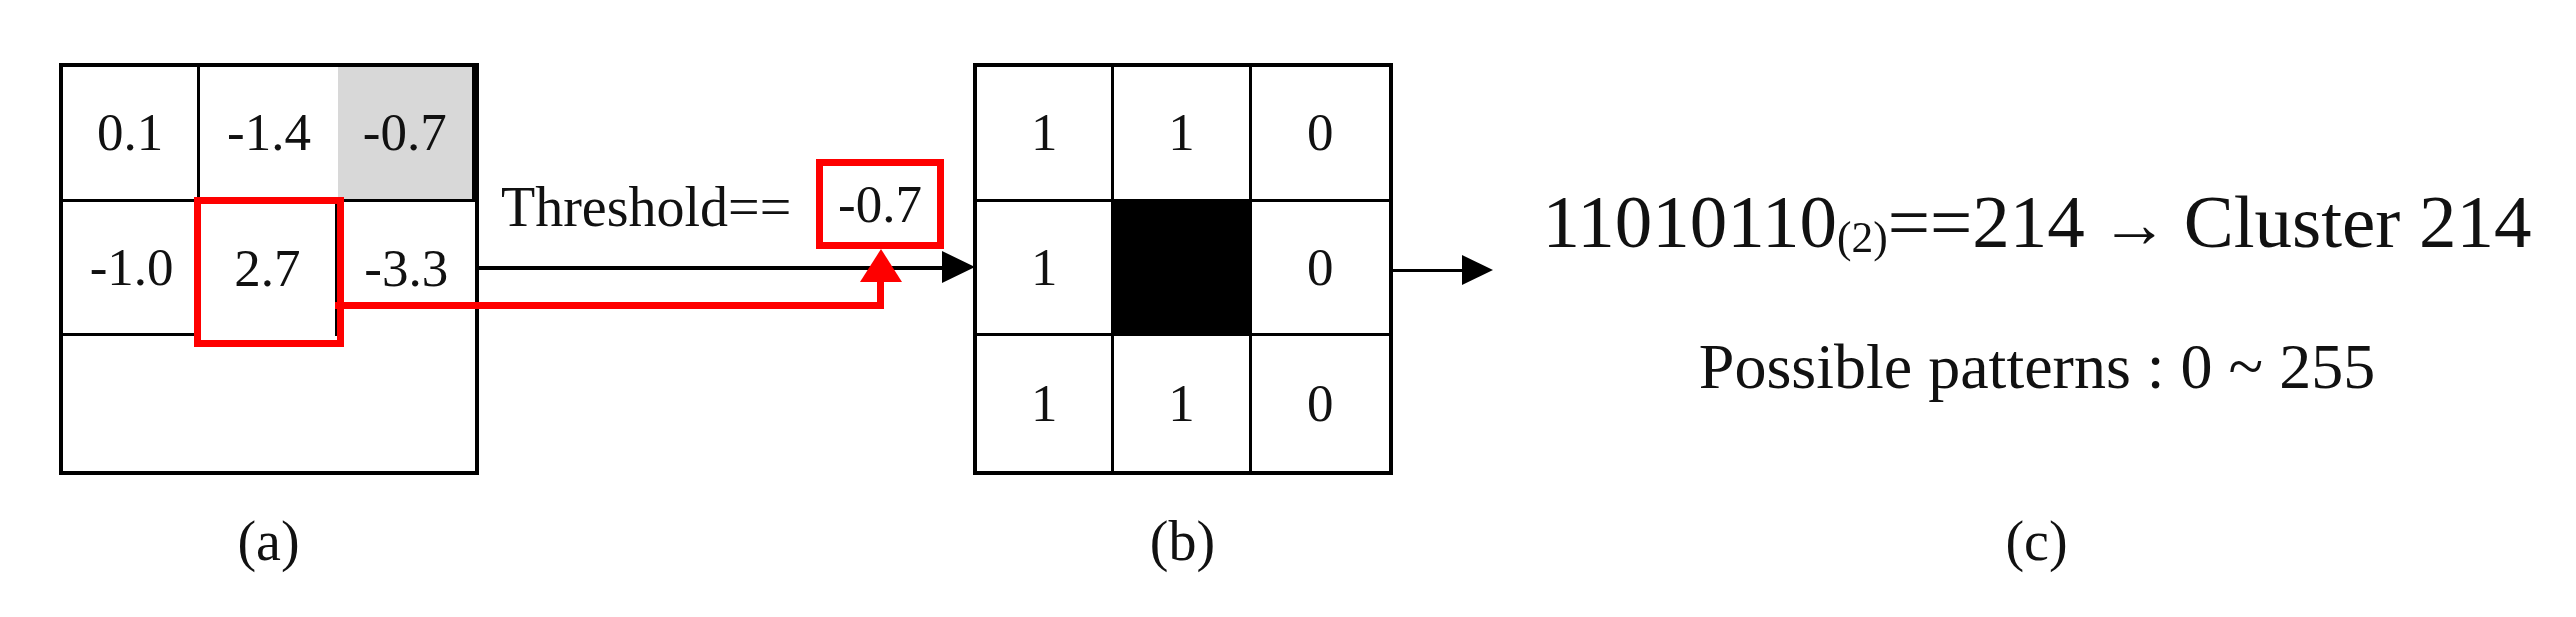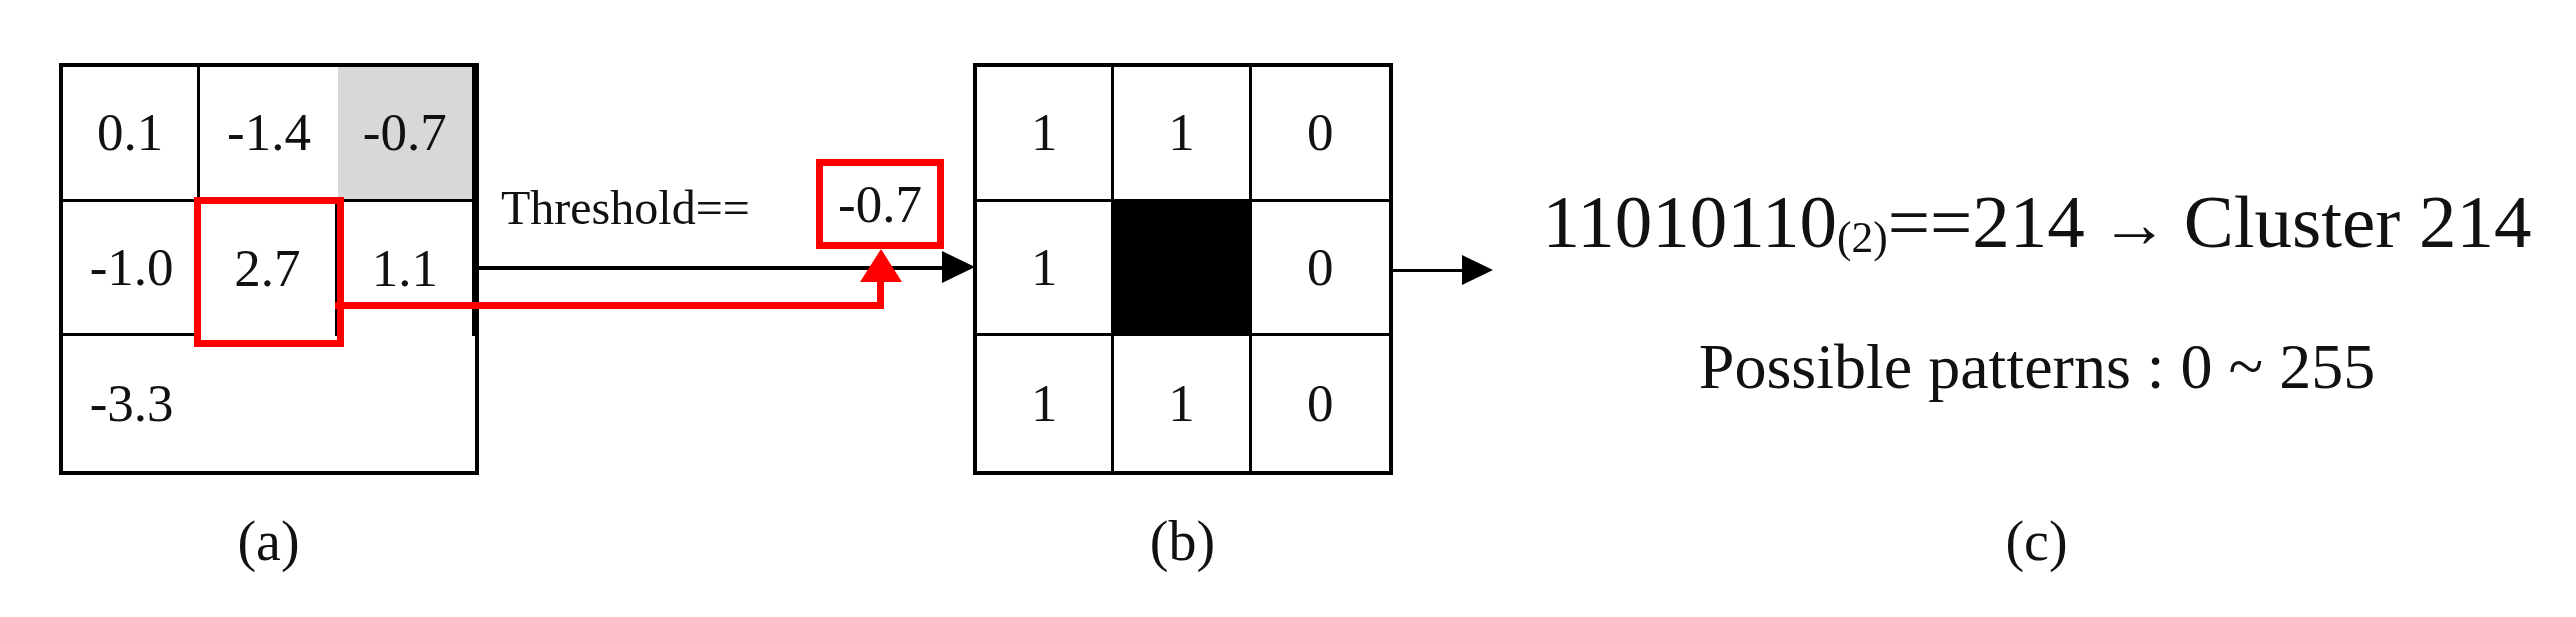--- a/index.html
+++ b/index.html
@@ -32,21 +32,21 @@
   .cell.gray{background:var(--gray);}
   .cell.black{background:#000000;}
   
   .red-rect{
     position:absolute; left:194px; top:197px; width:150px; height:150px;
     box-sizing:border-box; border:7.8px solid var(--red); background:transparent;
   }
   
   .threshold-text{
     position:absolute; left:501px; top:176px;
-    font-size:48px; line-height:63px; white-space:nowrap;
+    font-size:56px; line-height:63px; white-space:nowrap;
   }
   .red-box{
     position:absolute; left:816px; top:159px; width:128px; height:90px;
     box-sizing:border-box; border:7px solid var(--red); background:#ffffff;
     display:flex; align-items:center; justify-content:center;
     font-size:53px; line-height:1;
   }
   
   .hline{position:absolute; background:var(--line);}
   .arrow-a-b-line{left:479px; top:266px; width:470px; height:3.9px;}
@@ -90,21 +90,20 @@
 <body>
 
 <div class="canvas">
 
   <div class="grid grid-a">
     <div class="cell">0.1</div>
     <div class="cell col3">-1.4</div>
     <div class="cell gray">-0.7</div>
     <div class="cell col3">-1.0</div>
     <div class="cell row3">2.7</div>
-    <div class="cell row3">1.1</div>
     <div class="cell row3 col3">-3.3</div>
   </div>
   <div class="red-rect"></div>
 
   <div class="threshold-text">Threshold==</div>
   <div class="red-box">
     <span>-0.7</span>
   </div>
 
   <div class="hline arrow-a-b-line"></div>

